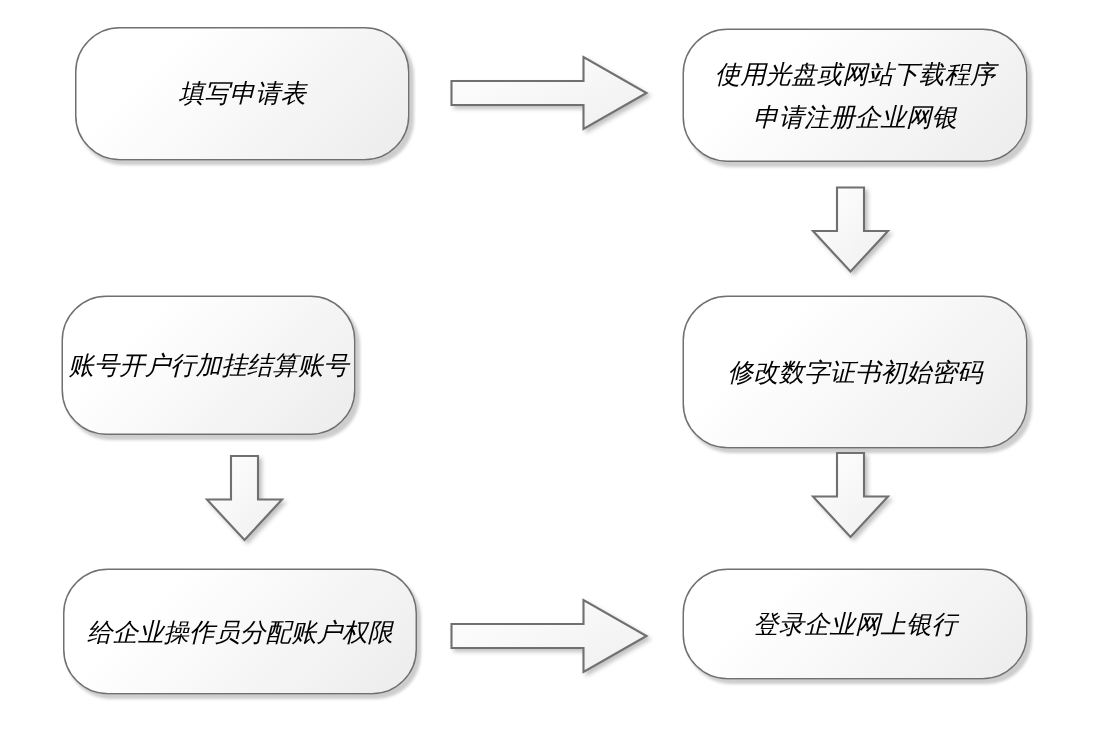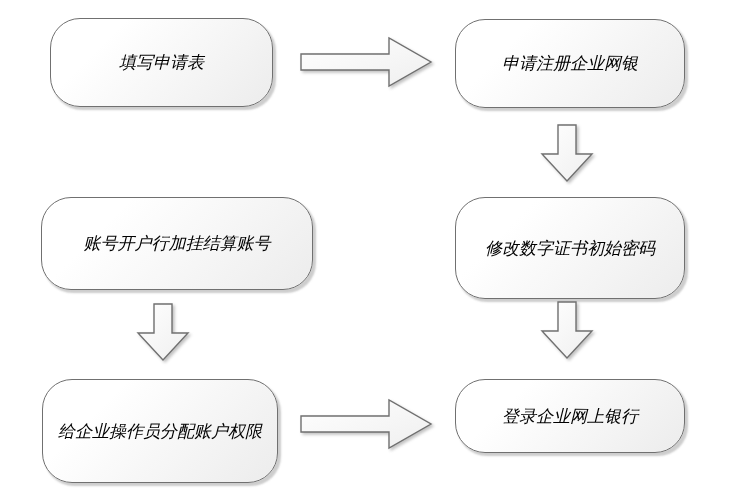--- a/index.html
+++ b/index.html
@@ -65,46 +65,47 @@
 
   <div class="node" style="left:50px; top:18px; width:223px; height:89px;">
     <span class="line">填写申请表</span>
   </div>
 
   <svg class="arrow" style="left:300px; top:37px;" width="133" height="50" viewBox="0 0 133 50">
     <polygon points="1,17 89,17 89,1 131,25 89,49 89,33 1,33"></polygon>
   </svg>
 
   <div class="node" style="left:455px; top:19px; width:230px; height:89px;">
+    <span class="line">使用光盘或网站下载程序</span>
     <span class="line">申请注册企业网银</span>
   </div>
 
   <svg class="arrow" style="left:541px; top:124px;" width="52" height="58" viewBox="0 0 52 58">
     <polygon points="17,1 35,1 35,30 51,30 26,57 1,30 17,30"></polygon>
   </svg>
 
-  <div class="node" style="left:41px; top:197px; width:272px; height:93px;">
+  <div class="node" style="left:41px; top:197px; width:196px; height:93px;">
     <span class="line">账号开户行加挂结算账号</span>
 
   </div>
 
   <div class="node" style="left:455px; top:197px; width:230px; height:102px;">
     <span class="line">修改数字证书初始密码</span>
 
   </div>
 
   <svg class="arrow" style="left:137px; top:303px;" width="52" height="58" viewBox="0 0 52 58">
     <polygon points="17,1 35,1 35,30 51,30 26,57 1,30 17,30"></polygon>
   </svg>
 
   <svg class="arrow" style="left:541px; top:301px;" width="52" height="58" viewBox="0 0 52 58">
     <polygon points="17,1 35,1 35,30 51,30 26,57 1,30 17,30"></polygon>
   </svg>
 
-  <div class="node" style="left:42px; top:379px; width:236px; height:104px;">
+  <div class="node" style="left:42px; top:379px; width:236px; height:84px;">
     <span class="line">给企业操作员分配账户权限</span>
 
   </div>
 
   <svg class="arrow" style="left:300px; top:399px;" width="133" height="50" viewBox="0 0 133 50">
     <polygon points="1,17 89,17 89,1 131,25 89,49 89,33 1,33"></polygon>
   </svg>
 
   <div class="node" style="left:455px; top:379px; width:230px; height:74px;">
     <span class="line">登录企业网上银行</span>

